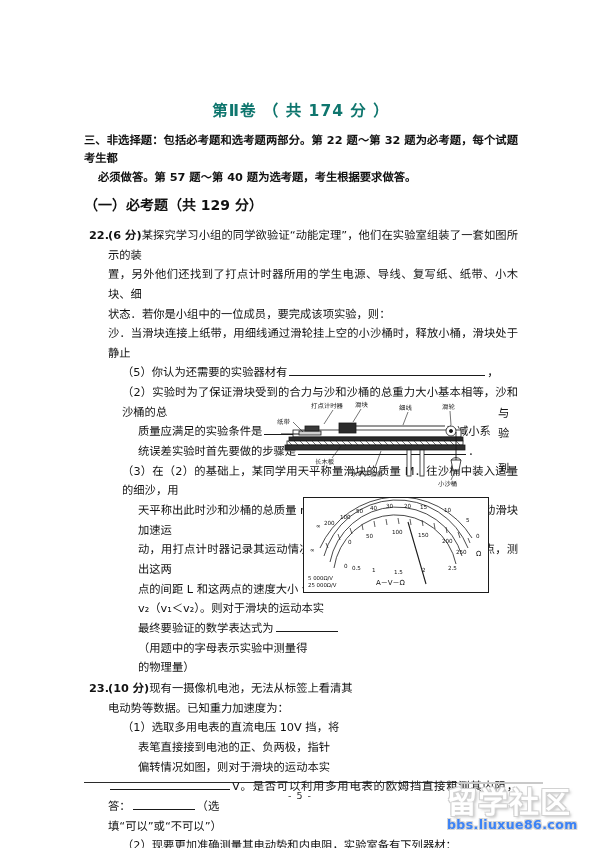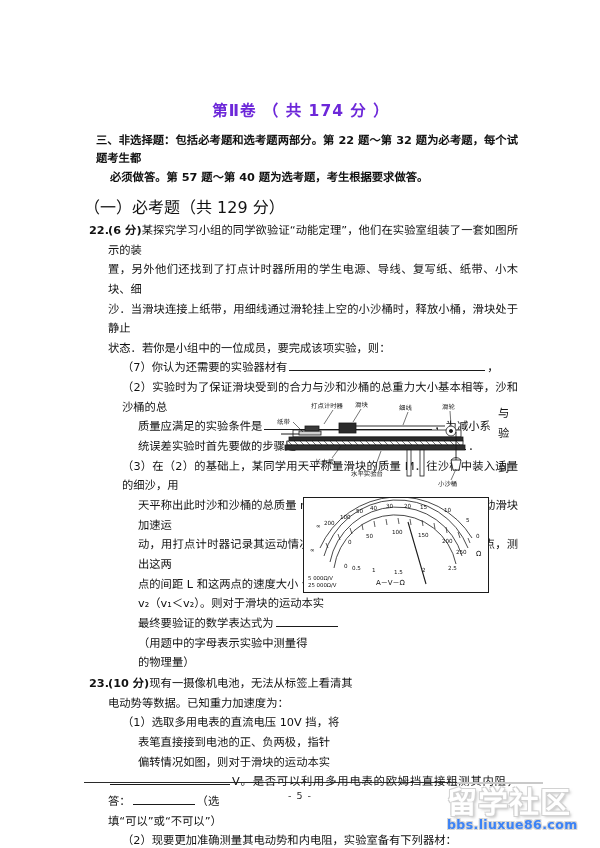--- a/index.html
+++ b/index.html
@@ -27,37 +27,37 @@
     width: 434px;
   }
 
   
   .vol-title {
     text-align: center;
     font-size: 15.5px;
     font-weight: bold;
     letter-spacing: 1px;
     margin: 0 0 12px 0;
-    color: #6d28d9;
+    color: #0f766e;
   }
   .instr {
     font-size: 11.3px;
     font-weight: bold;
     line-height: 1.62;
-    margin: 0 0 3px 12px;
+    margin: 0 0 3px 0;
     text-align: justify;
   }
   .instr .ind {
     display: block;
     padding-left: 14px;
   }
   .sec-head {
-    font-size: 16px;
-    font-weight: normal;
-    margin: 7px 0 3px 0;
+    font-size: 14px;
+    font-weight: bold;
+    margin: 7px 0 12px 0;
   }
 
   
   .q {
     position: relative;
     margin-top: 3px;
     font-size: 11.3px;
     line-height: 1.74;
   }
   .q-num {
@@ -197,24 +197,24 @@
       <span class="ind">必须做答。第 57 题～第 40 题为选考题，考生根据要求做答。</span>
     </div>
 
     <div class="sec-head">（一）必考题（共 129 分）</div>
 
     <div class="q">
       <span class="q-num">22.</span>
       <div class="q-body">
         <p><b>(6 分)</b><span>某探究学习小组的同学欲验证“动能定理”，他们在实验室组装了一套如图所示的装</span></p>
         <p>置，另外他们还找到了打点计时器所用的学生电源、导线、复写纸、纸带、小木块、细</p>
+        <p>状态．若你是小组中的一位成员，要完成该项实验，则：</p>
         <p>沙．当滑块连接上纸带，用细线通过滑轮挂上空的小沙桶时，释放小桶，滑块处于静止</p>
-        <p>状态．若你是小组中的一位成员，要完成该项实验，则：</p>
-
-        <p class="sub"><span>（7）你认为还需要的实验器材有</span><span class="fill f-xl"></span><span>，</span></p>
+
+        <p class="sub"><span>（5）你认为还需要的实验器材有</span><span class="fill f-xl"></span><span>，</span></p>
 
         <p class="sub">（2）实验时为了保证滑块受到的合力与沙和沙桶的总重力大小基本相等，沙和沙桶的总</p>
         <p class="sub-cont"><span>质量应满足的实验条件是</span><span class="fill f-lg"></span><span>，为减小系</span></p>
         <p class="sub-cont"><span>统误差实验时首先要做的步骤是</span><span class="fill f-lg"></span><span>．</span></p>
 
         <p class="sub">（3）在（2）的基础上，某同学用天平称量滑块的质量 M．往沙桶中装入适量的细沙，用</p>
         <p class="sub-cont">天平称出此时沙和沙桶的总质量 m，已知重力加速度为 g ，让沙桶带动滑块加速运</p>
         <p class="sub-cont">动，用打点计时器记录其运动情况，在打点计时器打出的纸带上取两点，测出这两</p>
         <p class="sub-cont">点的间距 L 和这两点的速度大小 v₁</p>
         <p class="sub-cont">v₂（v₁＜v₂）。则对于滑块的运动本实</p>

